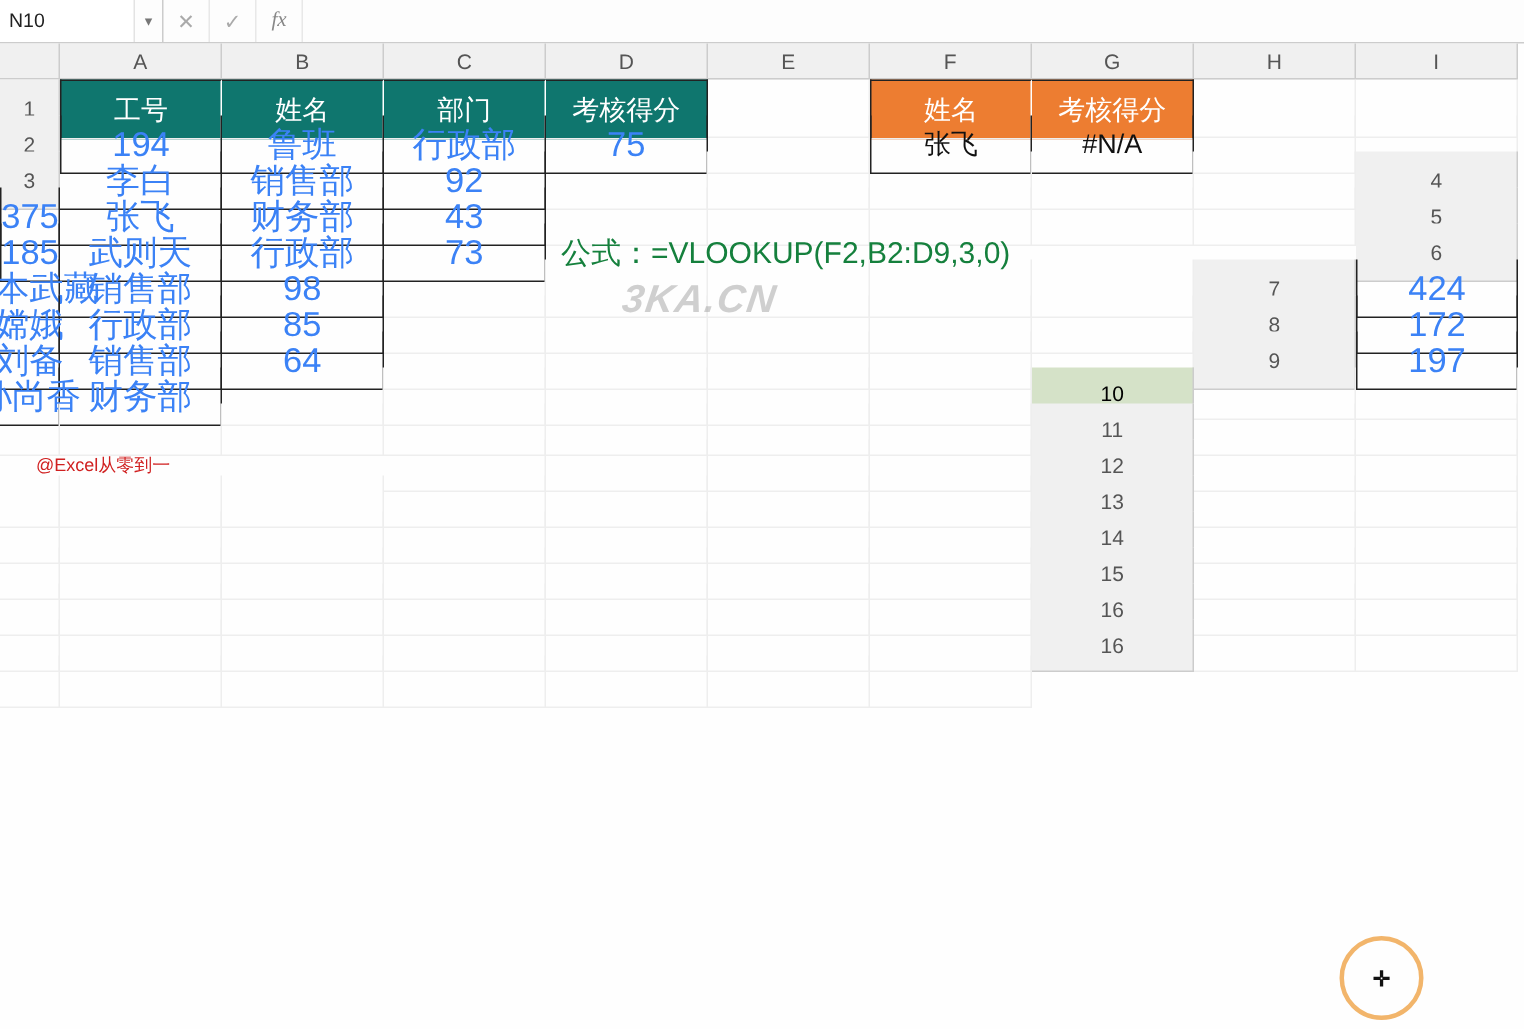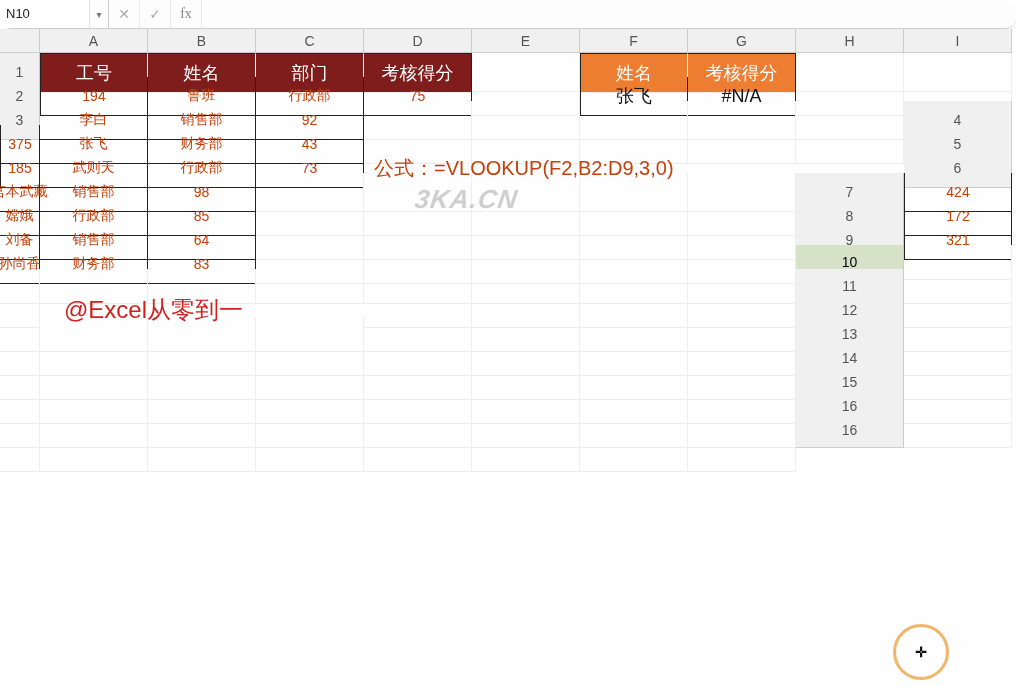--- a/index.html
+++ b/index.html
@@ -13,21 +13,20 @@
     position: relative;
   }
   
   .formula-bar {
     display: flex;
     align-items: flex-start;
     height: 28px;
     border-bottom: 1px solid #ccc;
     background: #fdfdfd;
     font-size: 13px;
-    border-radius: 10px;
   }
   .name-box-wrap {
     display: flex;
     align-items: center;
     width: 108px;
     height: 100%;
     border-right: 1px solid #ccc;
   }
   .name-box {
     flex: 1;
@@ -53,20 +52,21 @@
     height: 100%;
     display: flex;
     align-items: center;
     justify-content: center;
     color: #aaa;
     font-size: 14px;
     border-right: 1px solid #e8e8e8;
     cursor: pointer;
   }
   .fx-label {
+    font-style: italic;
     font-family: "Times New Roman", serif;
     font-size: 14px;
     color: #888;
   }
   .formula-input {
     flex: 1;
     height: 100%;
     border: none;
     outline: none;
     padding-left: 6px;
@@ -119,40 +119,40 @@
     white-space: nowrap;
   }
   
   .sheet .r1, .sheet .r2, .sheet .r3, .sheet .r4, .sheet .r5,
   .sheet .r6, .sheet .r7, .sheet .r8, .sheet .r9 { height: 38px; }
   
   .sheet .r10, .sheet .r11, .sheet .r12, .sheet .r13, .sheet .r14,
   .sheet .r15, .sheet .r16, .sheet .r17 { height: 34px; }
   
   .hdr-blue {
-    background: #7f1d1d;
+    background: #0f766e;
     color: #fff;
     font-weight: 500;
     font-size: 18px;
     border-right: 1px solid #fff;
   }
   
   .hdr-orange {
     background: #ed7d31;
     color: #fff;
     font-weight: 500;
     font-size: 18px;
     border-right: 1px solid #fff;
   }
   
   .tbl {
     border-right: 1px solid #222;
     border-bottom: 1px solid #222;
-    font-size: 14px;
-    color: #c2410c;
+    font-size: 23px;
+    color: #3b82f6;
   }
   .tbl-left { border-left: 1px solid #222; }
   .tbl-top  { border-top: 1px solid #222; }
   
   .rtbl {
     border-right: 1px solid #222;
     border-bottom: 1px solid #222;
     font-size: 18px;
     color: #111;
   }
@@ -174,26 +174,26 @@
     font-weight: bold;
     color: rgba(150,150,150,0.45);
     letter-spacing: 1px;
     pointer-events: none;
     font-family: Arial, sans-serif;
     transform: skewX(-8deg);
   }
   
   .annot-formula {
     font-size: 20px;
-    color: #c2410c;
+    color: #15803d;
     justify-content: flex-start;
     padding-left: 10px;
   }
   .annot-red {
-    font-size: 24px;
+    font-size: 12px;
     color: #d02020;
     justify-content: flex-start;
     padding-left: 24px;
   }
   
   .cursor-ring {
     position: absolute;
     left: 893px;
     top: 624px;
     width: 50px;
@@ -316,24 +316,23 @@
   <div class="cell r8 tbl">刘备</div>
   <div class="cell r8 tbl">销售部</div>
   <div class="cell r8 tbl">64</div>
   <div class="cell r8"></div>
   <div class="cell r8"></div>
   <div class="cell r8"></div>
   <div class="cell r8"></div>
   <div class="cell r8"></div>
 
   <div class="row-head r9">9</div>
-  <div class="cell r9 tbl tbl-left">321</div>
+  <div class="cell r9 tbl tbl-left">197</div>
   <div class="cell r9 tbl">孙尚香</div>
   <div class="cell r9 tbl">财务部</div>
-  <div class="cell r9 tbl">83</div>
   <div class="cell r9"></div>
   <div class="cell r9"></div>
   <div class="cell r9"></div>
   <div class="cell r9"></div>
   <div class="cell r9"></div>
 
   <div class="row-head r10 active">10</div>
   <div class="cell r10"></div>
   <div class="cell r10"></div>
   <div class="cell r10"></div>

